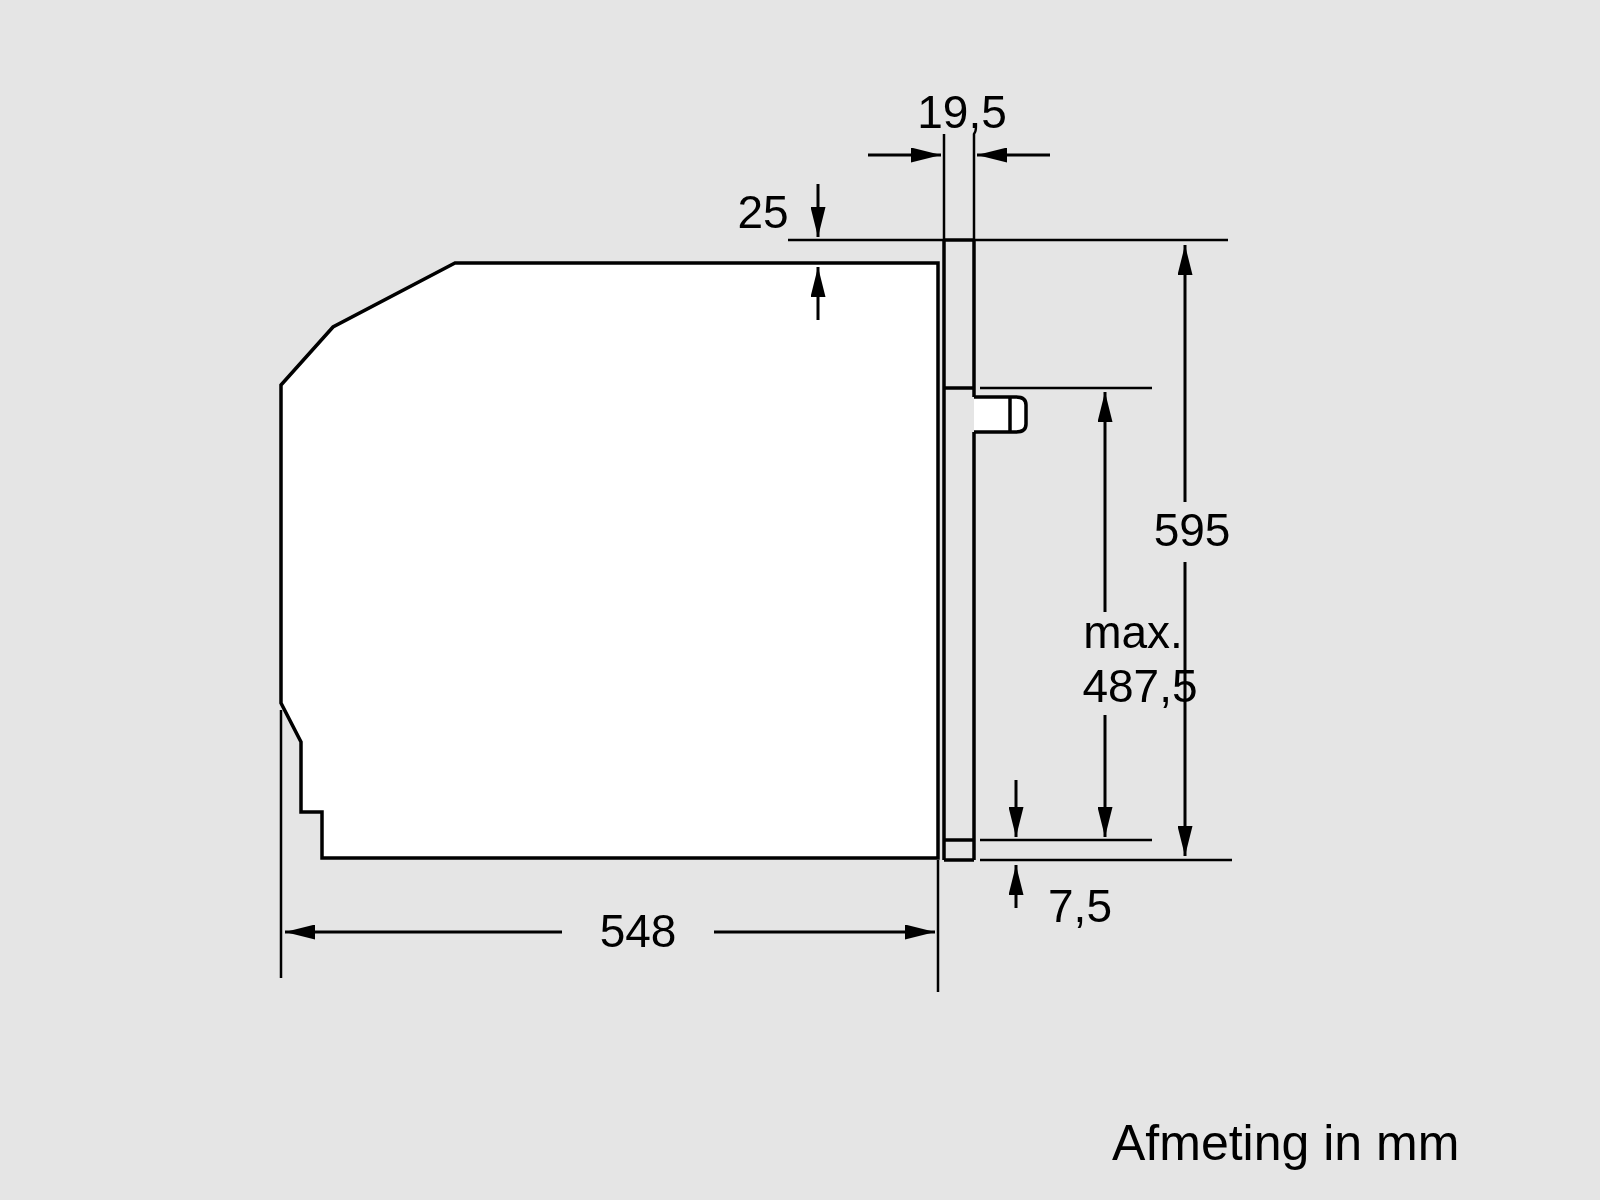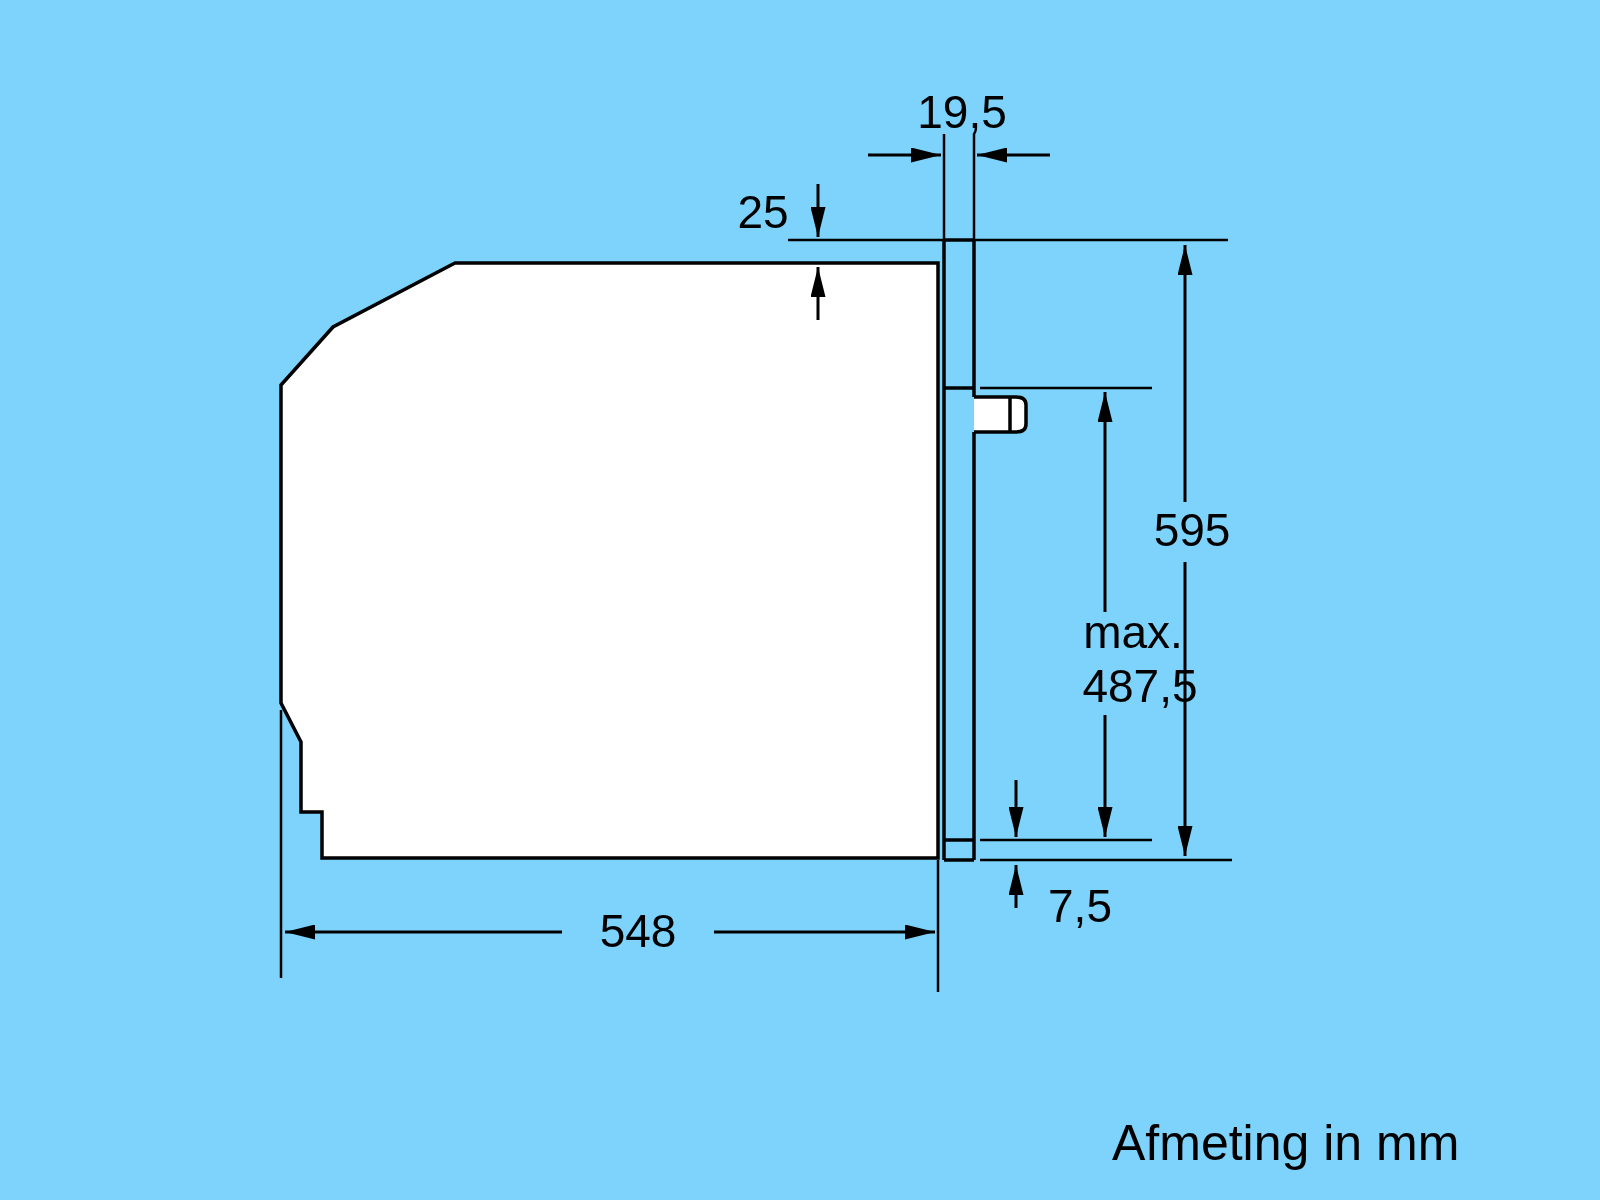--- a/index.html
+++ b/index.html
@@ -4,21 +4,21 @@
 <style>
   html, body {
     margin: 0;
     padding: 0;
     background: #ffffff;
   }
   .canvas {
     position: relative;
     width: 1600px;
     height: 1200px;
-    background: #7dd3fc;
+    background: #e5e5e5;
     overflow: hidden;
   }
   svg {
     display: block;
   }
   .outline {
     fill: #ffffff;
     stroke: #000000;
     stroke-width: 3.5;
     stroke-linejoin: miter;

